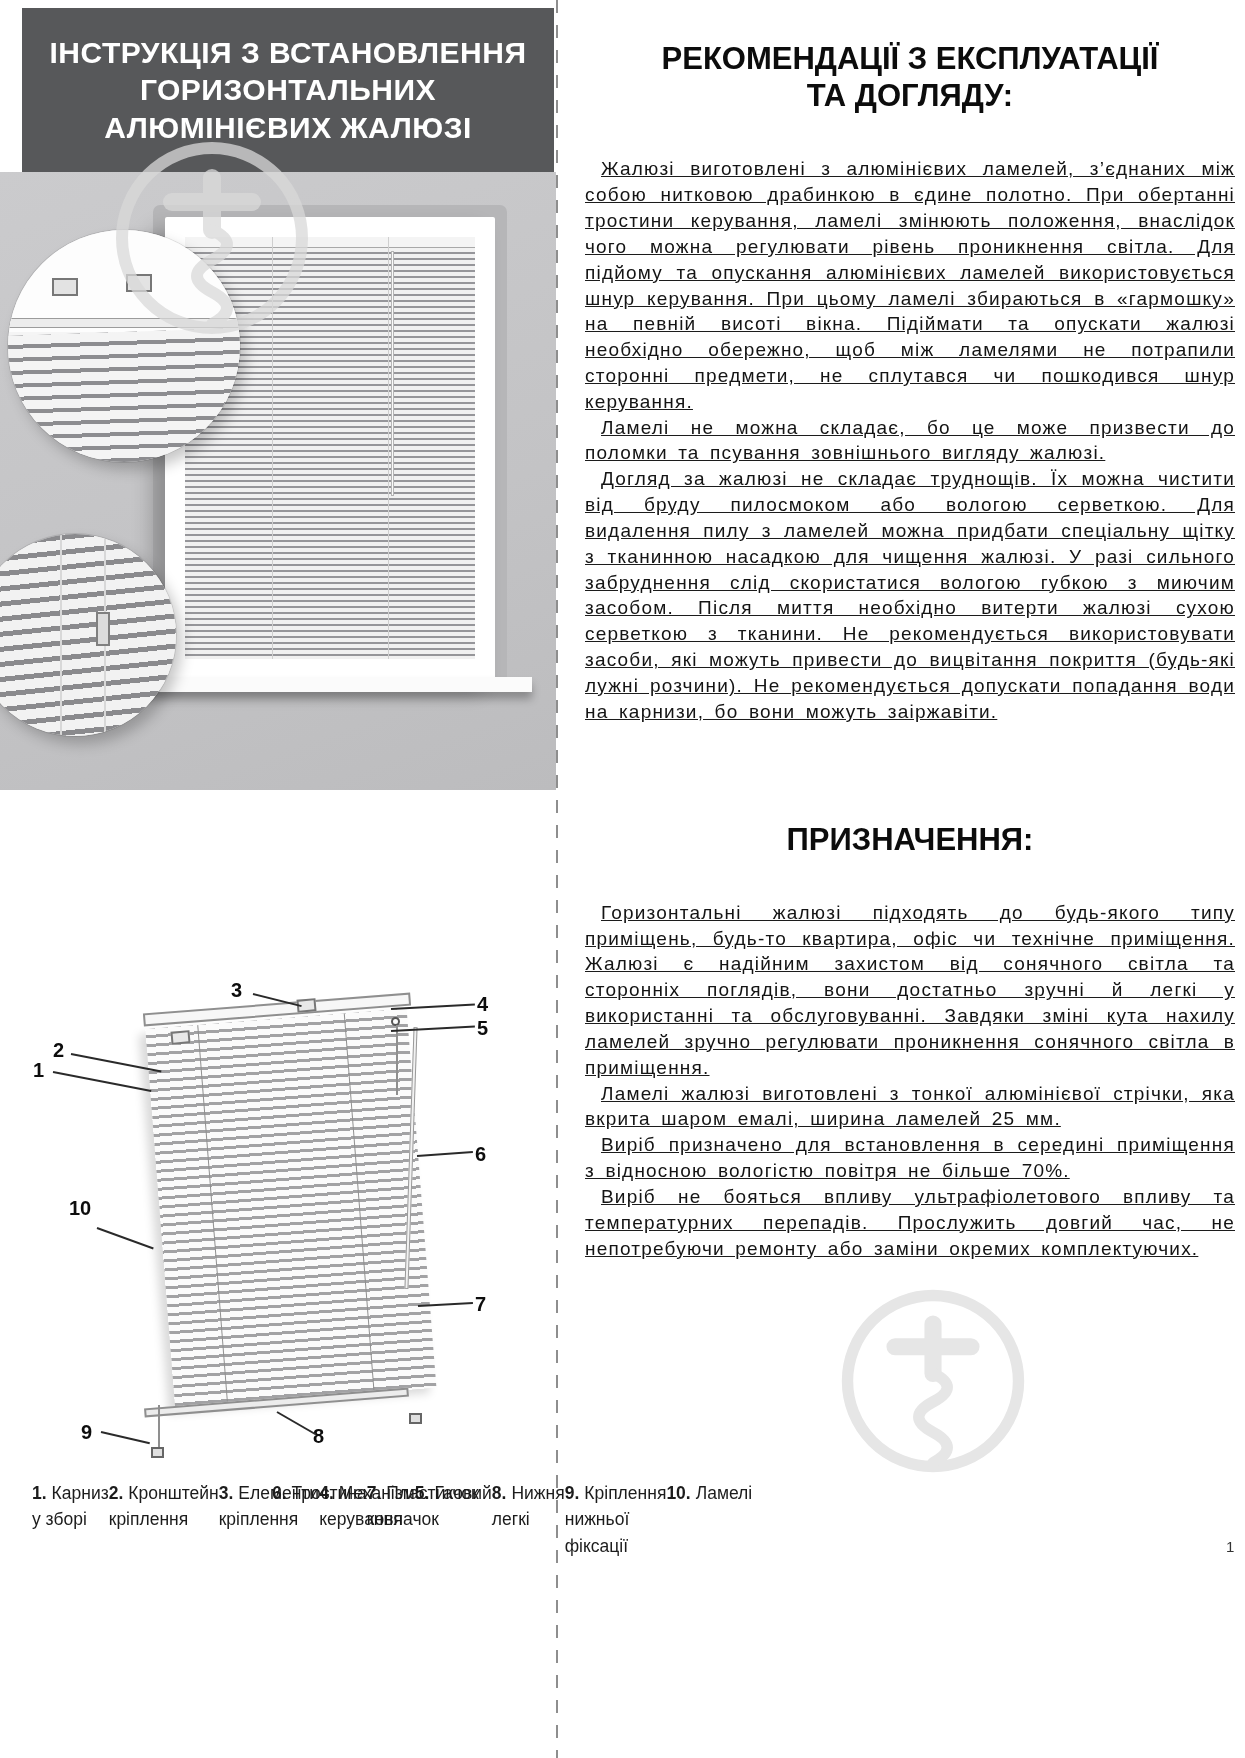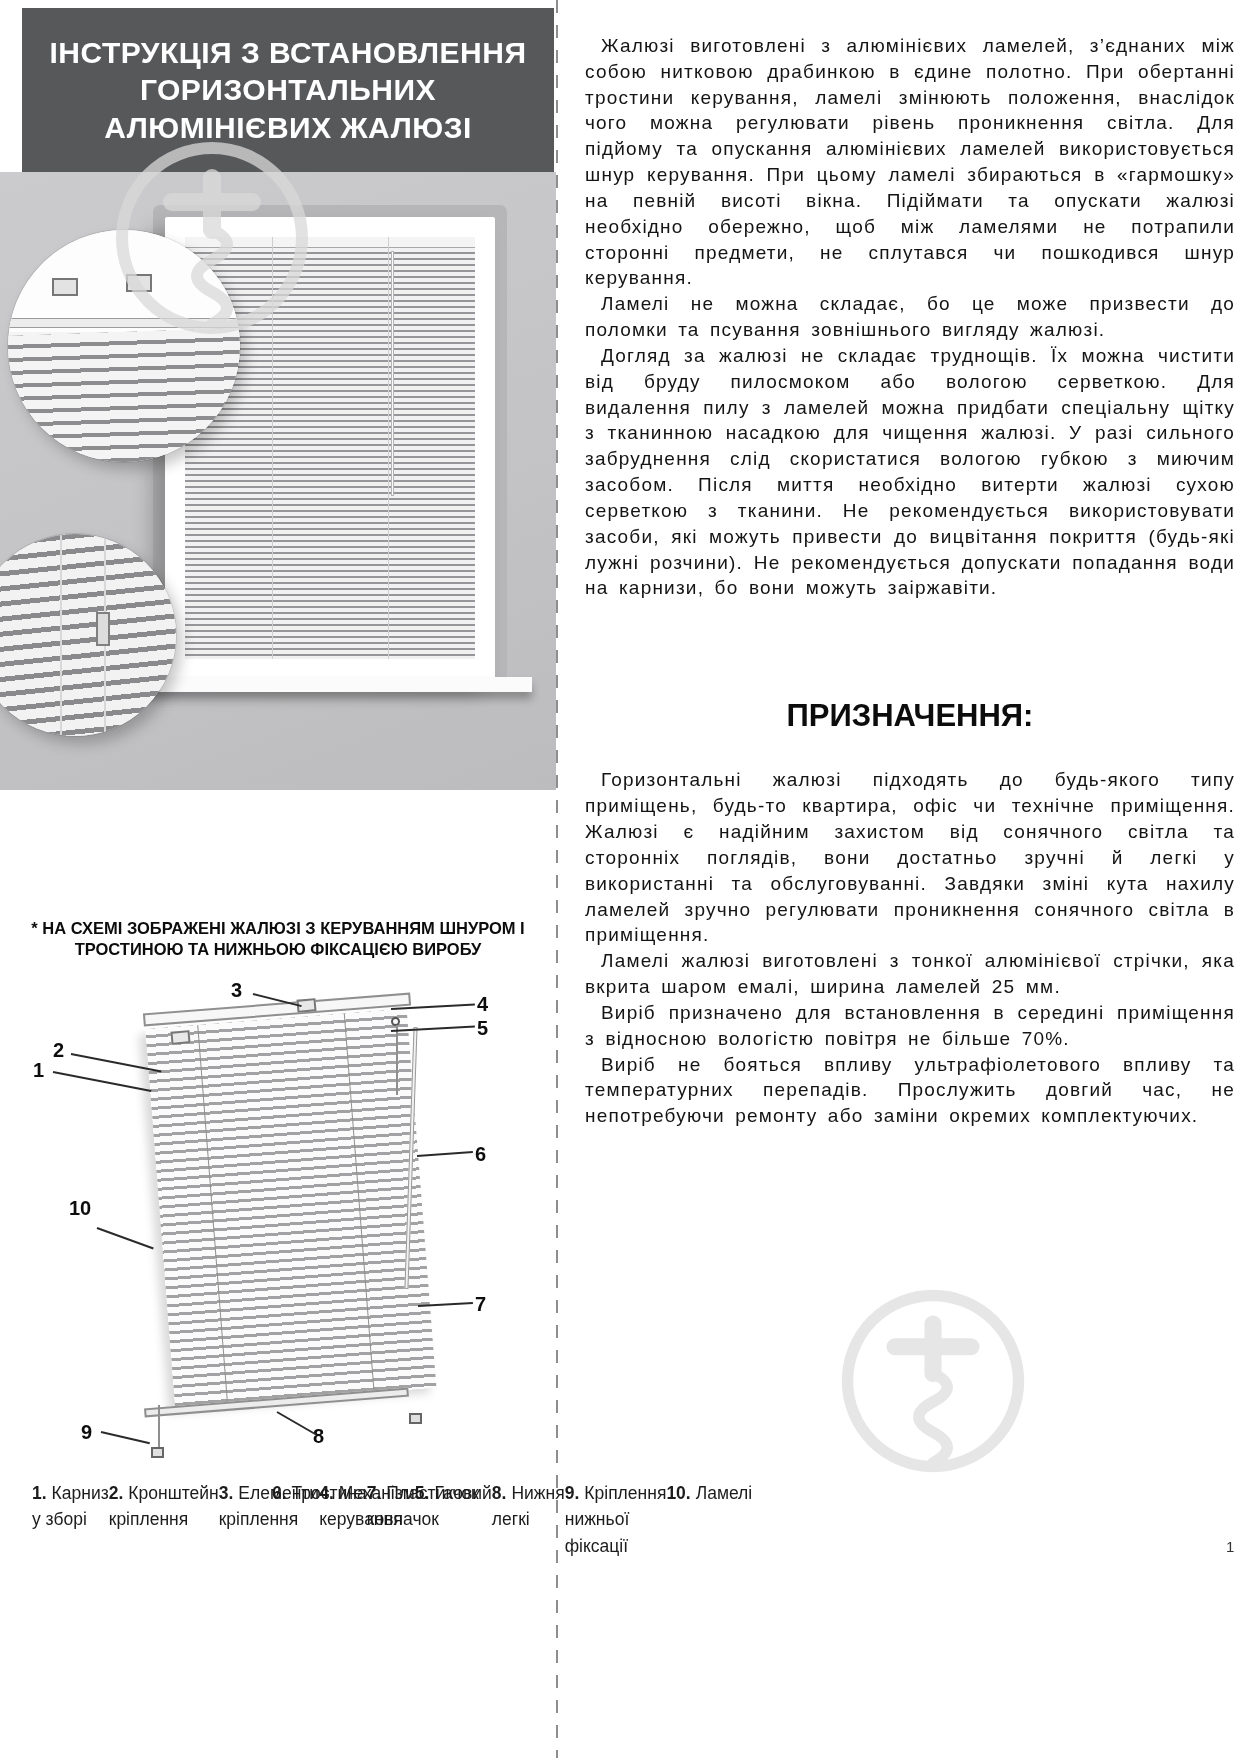--- a/index.html
+++ b/index.html
@@ -111,21 +111,21 @@
   }
 
   
   .col-right{ position:absolute; left:585px; top:0; width:650px; }
   .sec-title{
     position:relative; z-index:1;
     margin:40px auto 0; width:540px; text-align:center;
     font-weight:700; font-size:31px; line-height:1.2; color:#0c0c0c;
   }
   .sec-title.purpose{ margin-top:96px; }
-  .body-text{ position:relative; z-index:1; margin-top:33px; }
+  .body-text{ position:relative; z-index:1; margin-top:42px;text-decoration:underline; }
   .body-text p{
     text-align:justify; text-indent:16px;
     font-size:19px; line-height:1.36; letter-spacing:1.2px; word-spacing:4px; color:#141414;
   }
 
   .page-number{ position:absolute; left:1226px; top:1538px; font-size:15px; color:#333; }
 
   
   .watermark{ position:absolute; pointer-events:none; }
   .wm-top{ left:112px; top:138px; width:200px; height:200px; color:#d9d9d9; opacity:.75; z-index:4; }
@@ -171,21 +171,20 @@
 
   <div class="watermark wm-top">
     <svg viewBox="0 0 100 100" aria-hidden="true">
       <circle cx="50" cy="50" r="45" fill="none" stroke="currentColor" stroke-width="6"></circle>
       <path d="M30 32 h40" stroke="currentColor" stroke-width="9" stroke-linecap="round" fill="none"></path>
       <path d="M50 20 v26" stroke="currentColor" stroke-width="9" stroke-linecap="round" fill="none"></path>
       <path d="M50 46 q15 7 0 15 q-15 8 0 16 q15 8 0 16" fill="none" stroke="currentColor" stroke-width="6" stroke-linecap="round"></path>
     </svg>
   </div>
 
-  <div class="overview-note">* НА СХЕМІ ЗОБРАЖЕНІ ЖАЛЮЗІ З КЕРУВАННЯМ ШНУРОМ І ТРОСТИНОЮ ТА НИЖНЬОЮ ФІКСАЦІЄЮ ВИРОБУ</div>
 
   <div class="diagram">
     <div class="d-headrail"></div>
     <div class="d-blinds">
       <div class="d-cordline" style="left:20%;"></div>
       <div class="d-cordline" style="left:76%;"></div>
     </div>
     <div class="d-bottomrail"></div>
     <div class="d-wand"></div>
     <div class="d-hook"></div>
@@ -232,20 +231,21 @@
       <div class="litem"><span class="num">7.</span><span>Пластиковий ковпачок</span></div>
       <div class="litem"><span class="num">8.</span><span>Нижня легкі</span></div>
       <div class="litem"><span class="num">9.</span><span>Кріплення нижньої фіксації</span></div>
       <div class="litem"><span class="num">10.</span><span>Ламелі</span></div>
     </div>
   </div>
 
   <div class="separator"></div>
 
   <div class="col-right">
+    <h2 class="sec-title">РЕКОМЕНДАЦІЇ З ЕКСПЛУАТАЦІЇ ТА ДОГЛЯДУ:</h2>
     <div class="body-text">
       <p>Жалюзі виготовлені з алюмінієвих ламелей, з’єднаних між собою нитковою драбинкою в єдине полотно. При обертанні тростини керування, ламелі змінюють положення, внаслідок чого можна регулювати рівень проникнення світла. Для підйому та опускання алюмінієвих ламелей використовується шнур керування. При цьому ламелі збираються в «гармошку» на певній висоті вікна. Підіймати та опускати жалюзі необхідно обережно, щоб між ламелями не потрапили сторонні предмети, не сплутався чи пошкодився шнур керування.</p>
       <p>Ламелі не можна складає, бо це може призвести до поломки та псування зовнішнього вигляду жалюзі.</p>
       <p>Догляд за жалюзі не складає труднощів. Їх можна чистити від бруду пилосмоком або вологою серветкою. Для видалення пилу з ламелей можна придбати спеціальну щітку з тканинною насадкою для чищення жалюзі. У разі сильного забруднення слід скористатися вологою губкою з миючим засобом. Після миття необхідно витерти жалюзі сухою серветкою з тканини. Не рекомендується використовувати засоби, які можуть привести до вицвітання покриття (будь-які лужні розчини). Не рекомендується допускати попадання води на карнизи, бо вони можуть заіржавіти.</p>
     </div>
 
     <h2 class="sec-title purpose">ПРИЗНАЧЕННЯ:</h2>
     <div class="body-text">
       <p>Горизонтальні жалюзі підходять до будь-якого типу приміщень, будь-то квартира, офіс чи технічне приміщення. Жалюзі є надійним захистом від сонячного світла та сторонніх поглядів, вони достатньо зручні й легкі у використанні та обслуговуванні. Завдяки зміні кута нахилу ламелей зручно регулювати проникнення сонячного світла в приміщення.</p>
       <p>Ламелі жалюзі виготовлені з тонкої алюмінієвої стрічки, яка вкрита шаром емалі, ширина ламелей 25 мм.</p>

